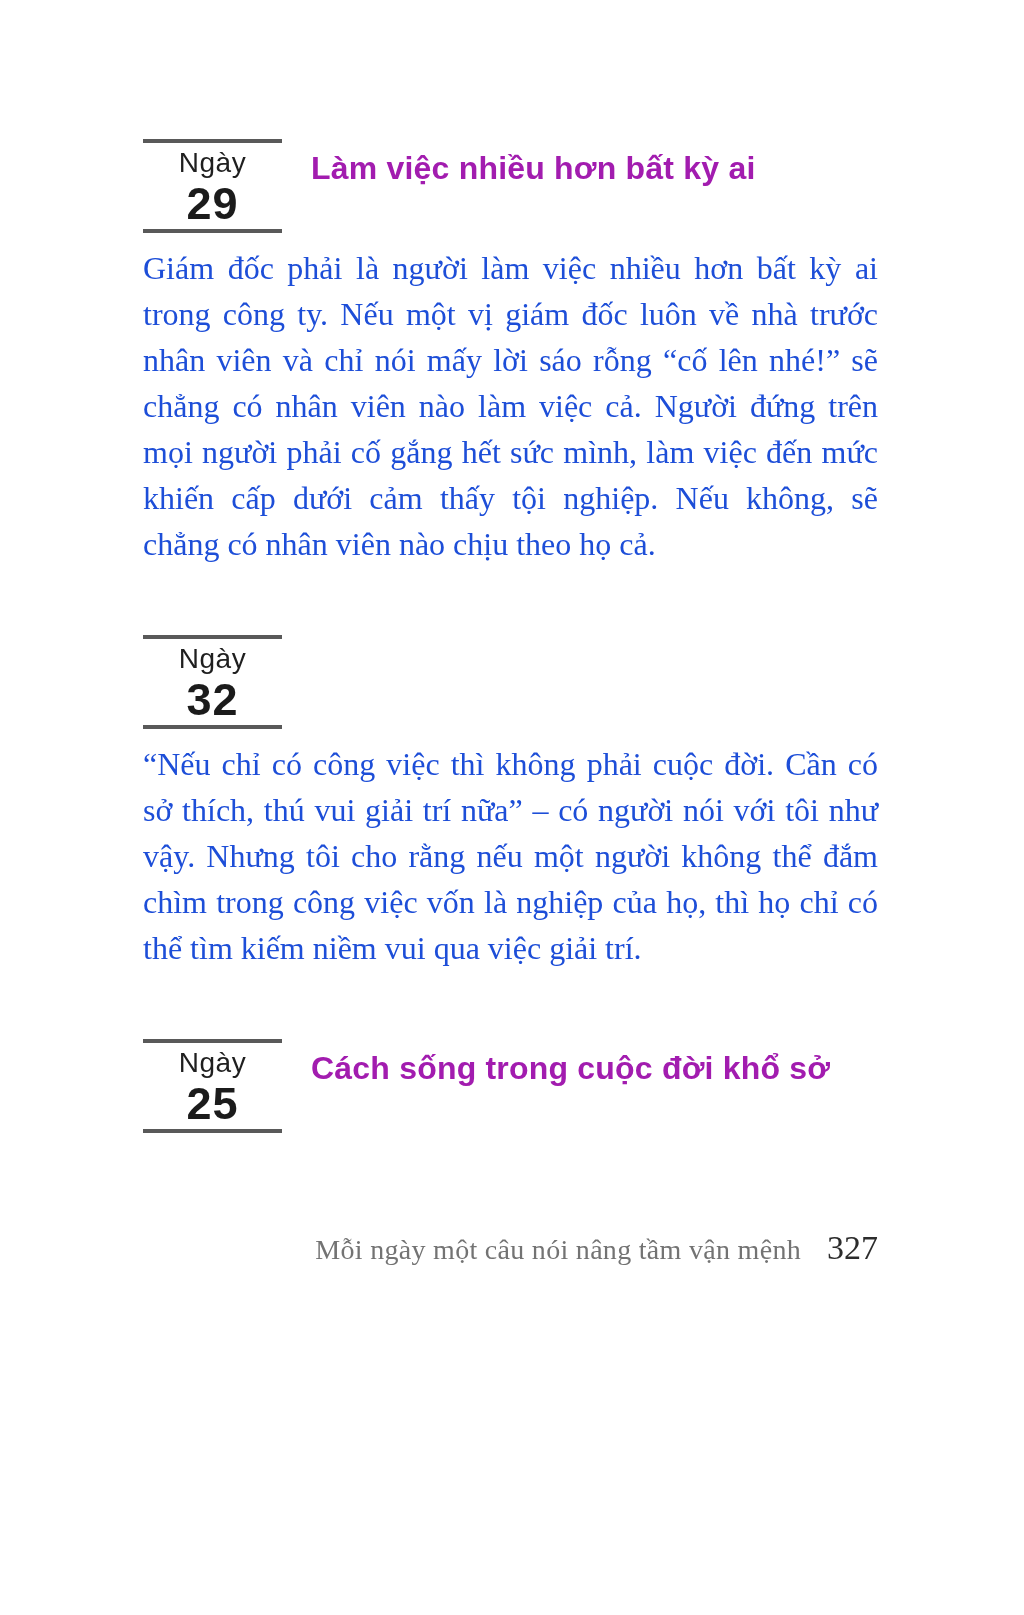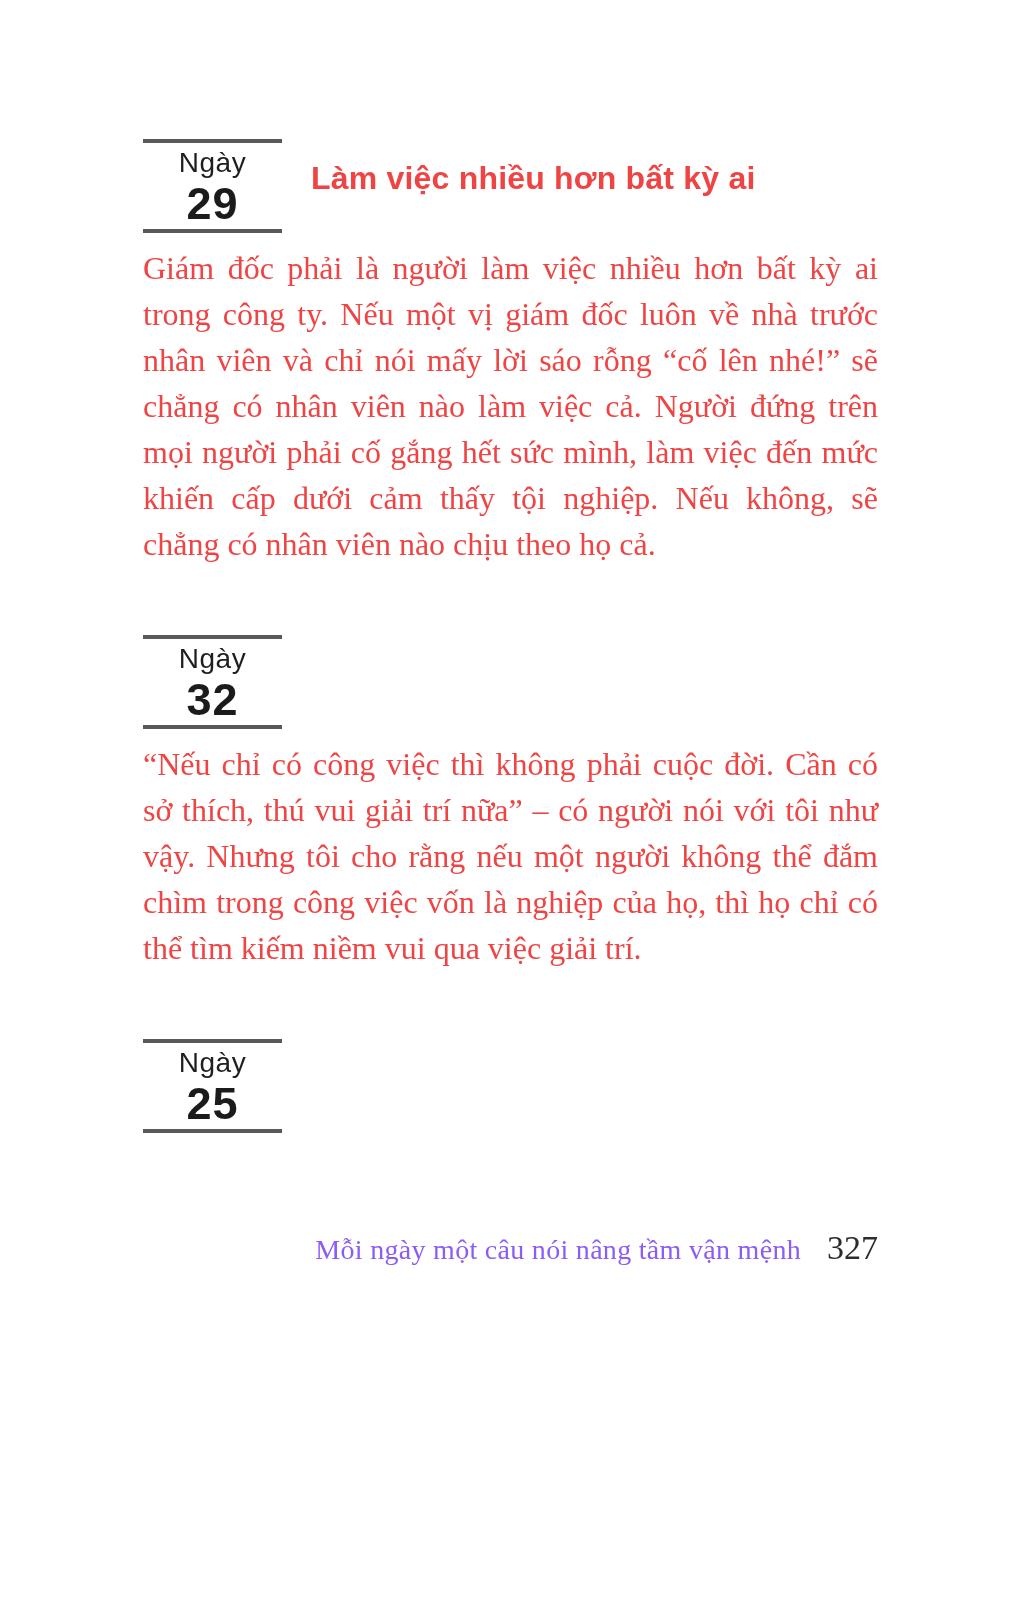--- a/index.html
+++ b/index.html
@@ -45,41 +45,41 @@
     font-weight: 700;
     color: #1b1b1b;
     margin-bottom: 2px;
     letter-spacing: 1px;
   }
   .entry-title {
     font-family: "Liberation Sans", sans-serif;
     font-size: 32px;
     line-height: 40px;
     font-weight: 700;
-    color: #ef4444;
-    margin: 19px 0 0 29px;
+    color: #a21caf;
+    margin: 9px 0 0 29px;
     letter-spacing: 0.2px;
   }
   .entry-body {
     font-size: 32px;
     line-height: 46px;
     text-align: justify;
-    color: #ef4444;
+    color: #1d4ed8;
     margin: 12px 0 0 0;
   }
 
   .page-footer {
     margin-top: 96px;
     display: flex;
     justify-content: flex-end;
     align-items: baseline;
   }
   .footer-title {
     font-size: 28px;
-    color: #8b5cf6;
+    color: #737373;
     letter-spacing: 0.3px;
   }
   .footer-page-number {
     font-size: 34px;
     color: #2c2c2c;
     margin-left: 26px;
   }
 </style>
 </head>
 <body>
@@ -112,20 +112,21 @@
   </section>
 
   <section class="entry">
     <header class="entry-header">
       <div class="day-badge">
         <div class="rule"></div>
         <div class="day-label">Ngày</div>
         <div class="day-number">25</div>
         <div class="rule"></div>
       </div>
+      <h2 class="entry-title">Cách sống trong cuộc đời khổ sở</h2>
     </header>
   </section>
 
   <footer class="page-footer">
     <span class="footer-title">Mỗi ngày một câu nói nâng tầm vận mệnh</span>
     <span class="footer-page-number">327</span>
   </footer>
 
 </div>
 

